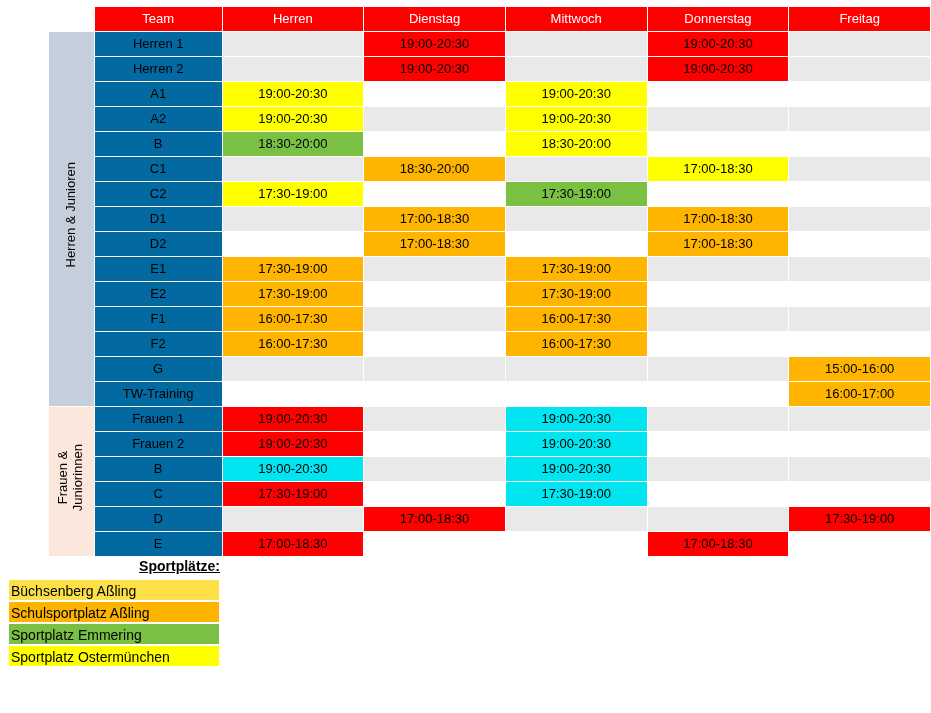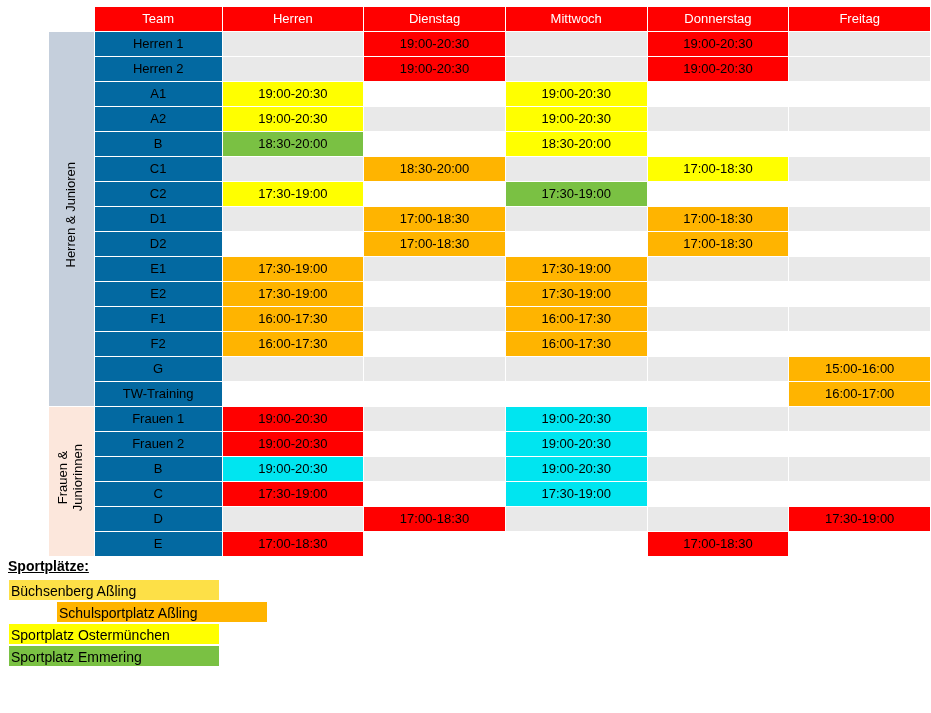--- a/index.html
+++ b/index.html
@@ -89,34 +89,35 @@
   #legend {
     position: absolute;
     left: 8px;
     top: 558px;
   }
   #legend-title {
     font-weight: bold;
     font-size: 14px;
     text-decoration: underline;
     margin-bottom: 5px;
+    text-align: right;
   }
   .legend-row {
     width: 212px;
     height: 22px;
     line-height: 22px;
     font-size: 14px;
     padding-left: 2px;
     box-sizing: border-box;
     border: 1px solid #ffffff;
     margin: 0;
     color: #000;
   }
   .legend-row.red    { background: #fde047; }
-  .legend-row.orange { background: #ffb400; margin-left: 48px; }
+  .legend-row.orange { background: #ffb400; }
   .legend-row.green  { background: #7ac143; }
   .legend-row.yellow { background: #ffff00; }
   .legend-row.cyan   { background: #00e5f0; }
 </style>
 </head>
 <body>
 
 <div id="schedule-wrap">
   <table class="schedule">
     <colgroup>
@@ -313,16 +314,16 @@
         </tr>
       </tbody>
   </table>
 </div>
 
 <div id="legend">
   <div id="legend-title">Sportplätze:</div>
   <div id="legend-items">
       <div class="legend-row red">Büchsenberg Aßling</div>
       <div class="legend-row orange">Schulsportplatz Aßling</div>
+      <div class="legend-row green">Sportplatz Emmering</div>
       <div class="legend-row yellow">Sportplatz Ostermünchen</div>
-      <div class="legend-row green">Sportplatz Emmering</div>
     </div>
 </div>
 
 </body></html>

